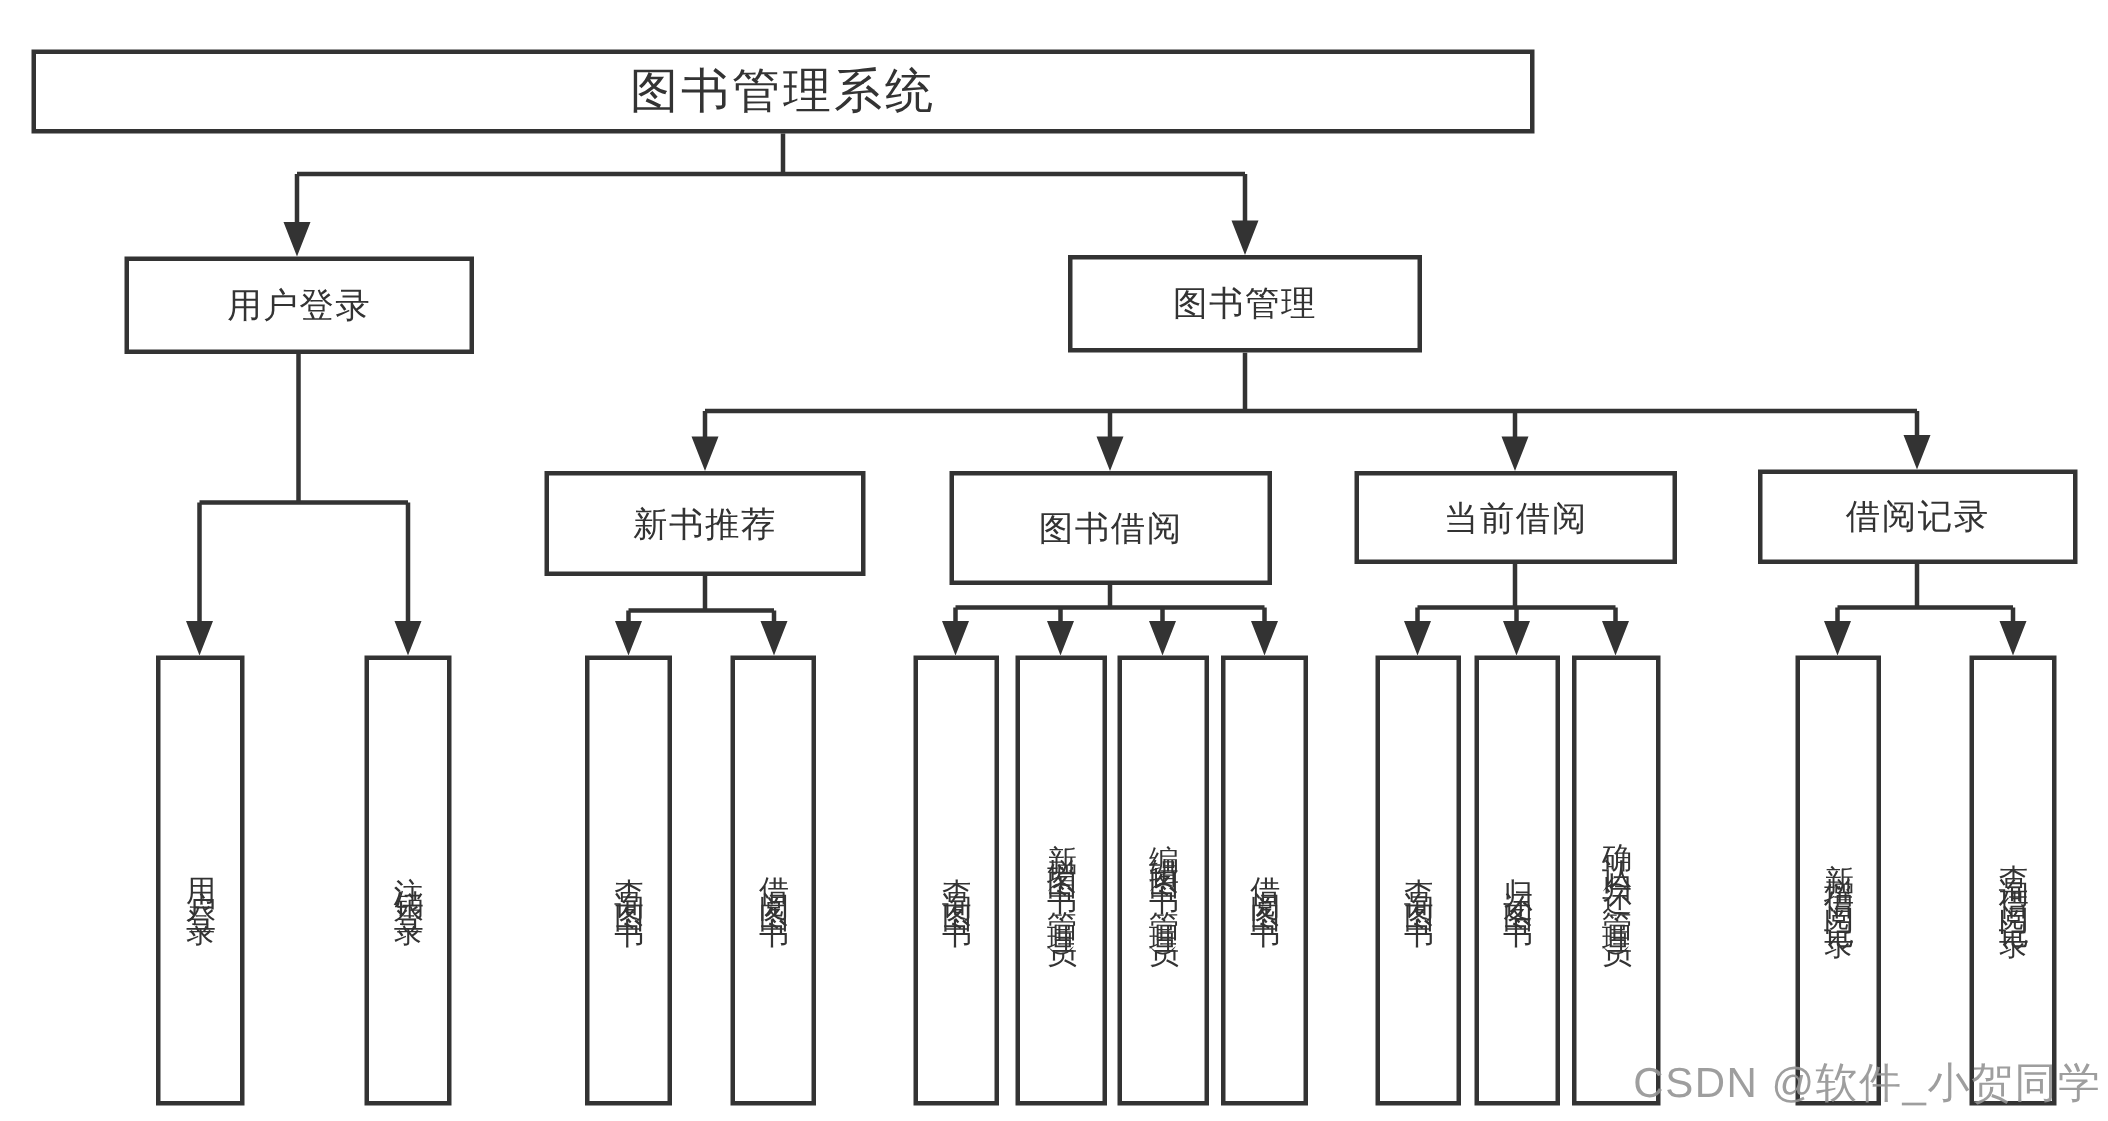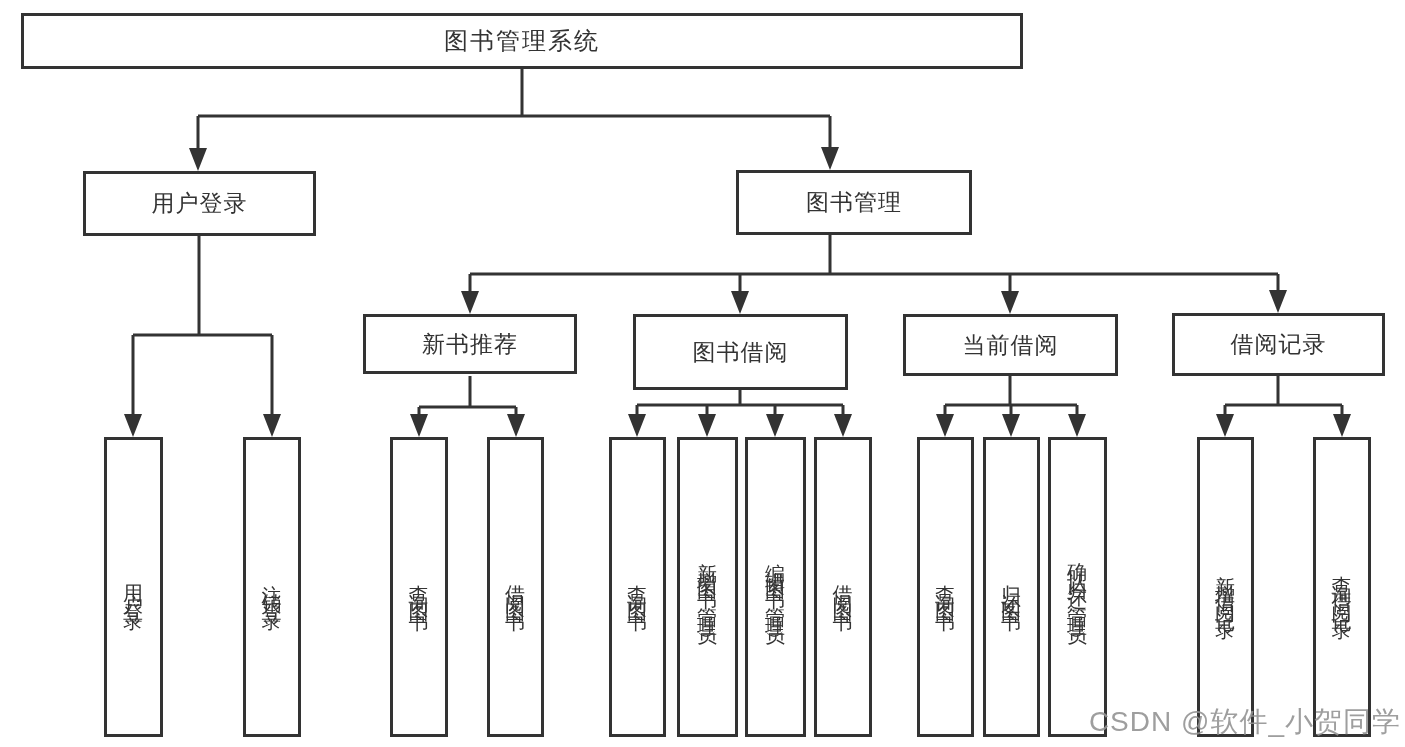--- a/index.html
+++ b/index.html
@@ -12,21 +12,21 @@
   }
   #wires{position:absolute;left:0;top:0;width:1405px;height:747px;}
   .node{
     position:absolute;
     box-sizing:border-box;
     border:3px solid #333333;
     background:#ffffff;
     display:flex;align-items:center;justify-content:center;
     color:#333333;
   }
-  .lvl1{font-size:24px;letter-spacing:2px;}
+  .lvl1{font-size:32px;letter-spacing:2px;margin-top:20px;}
   .lvl2,.lvl3{font-size:23px;letter-spacing:1px;}
   .leaf .vtext{
     writing-mode:vertical-rl;
     text-orientation:mixed;
     font-size:20px;
     letter-spacing:9px;
     line-height:1.1;
     color:#333333;
     white-space:nowrap;
   }
@@ -82,25 +82,25 @@
     </g>
   </svg>
 
   <div class="node lvl1" style="left:21px;top:13px;width:1002px;height:56px;">
     <span class="label">图书管理系统</span>
   </div>
 
   <div class="node lvl2" style="left:83px;top:171px;width:233px;height:65px;">
     <span class="label">用户登录</span>
   </div>
-  <div class="node lvl2" style="left:736px;top:170px;width:236px;height:65px;text-align:right;">
+  <div class="node lvl2" style="left:712px;top:170px;width:236px;height:65px;text-align:right;">
     <span class="label">图书管理</span>
   </div>
 
-  <div class="node lvl3" style="left:363px;top:314px;width:214px;height:60px;">
+  <div class="node lvl3" style="left:363px;top:314px;width:214px;height:70px;">
     <span class="label">新书推荐</span>
   </div>
   <div class="node lvl3" style="left:633px;top:314px;width:215px;height:76px;">
     <span class="label">图书借阅</span>
   </div>
   <div class="node lvl3" style="left:1172px;top:313px;width:213px;height:63px;">
     <span class="label">借阅记录</span>
   </div>
   <div class="node lvl3" style="left:903px;top:314px;width:215px;height:62px;">
     <span class="label">当前借阅</span>

